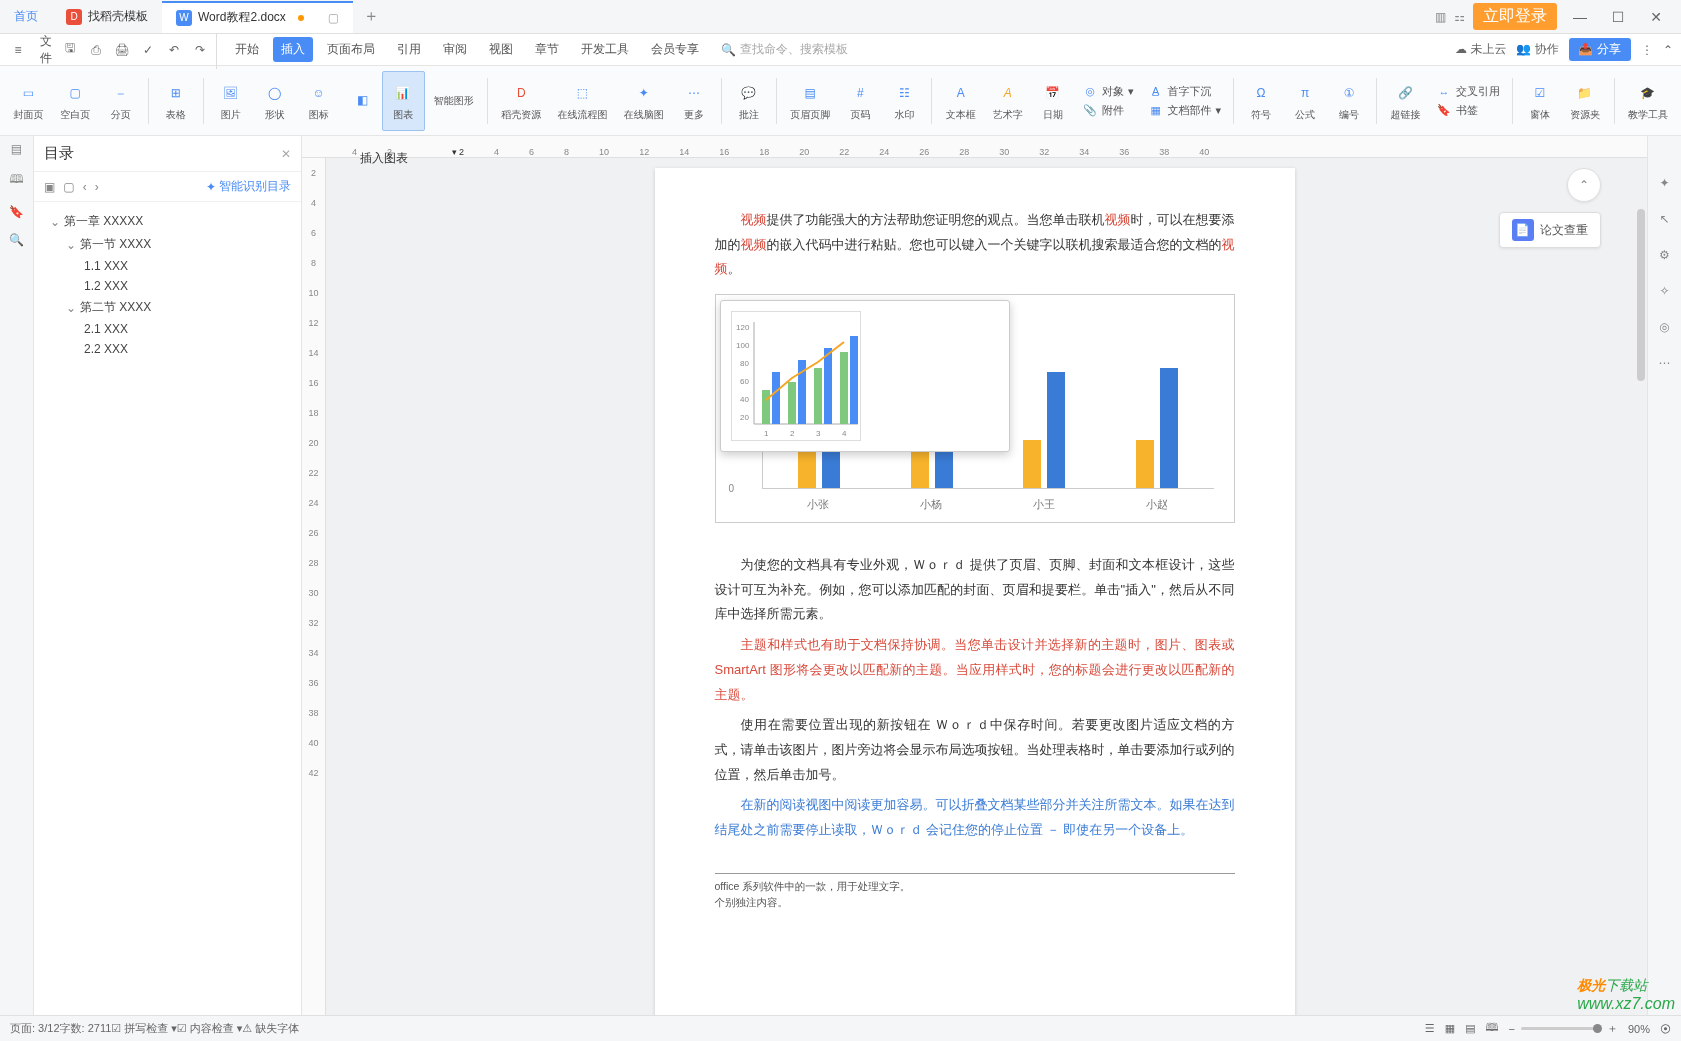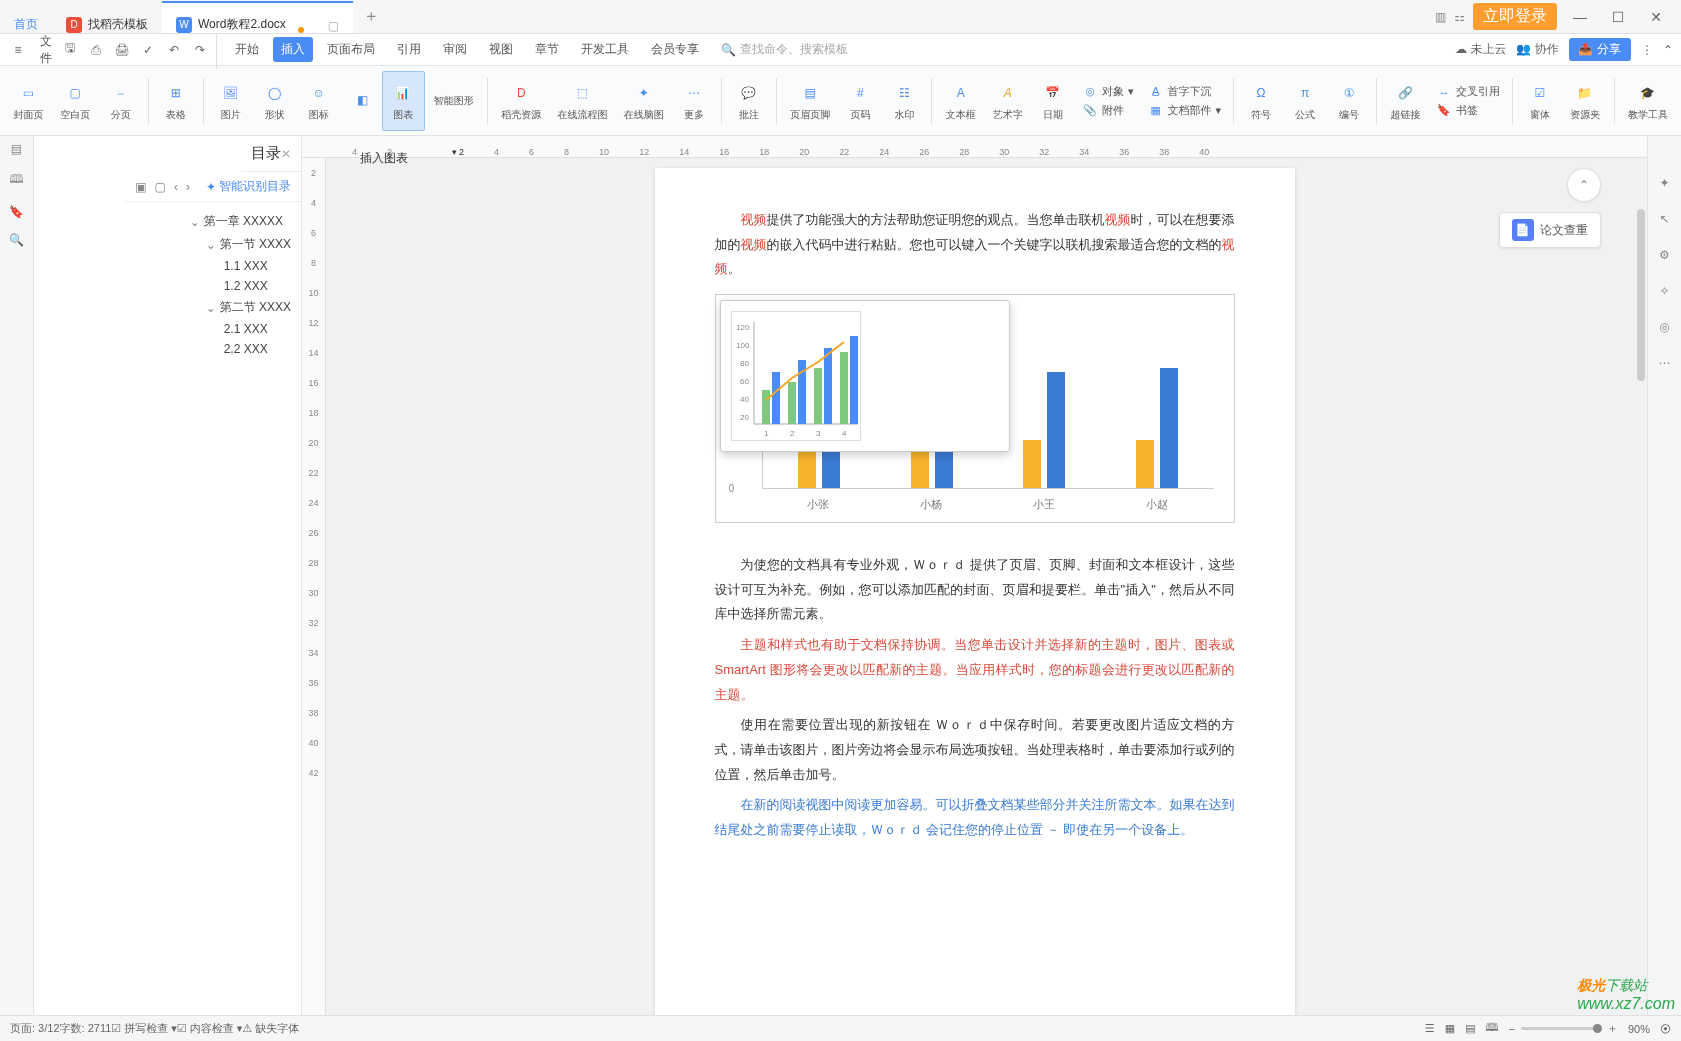--- a/index.html
+++ b/index.html
@@ -1,20 +1,20 @@
 <!DOCTYPE html>
 <html><head>
 <meta charset="utf-8">
 <style>
 * { margin: 0; padding: 0; box-sizing: border-box; font-family: "Microsoft YaHei", sans-serif; }
 body { background: #fff; width: 1681px; height: 1041px; overflow: hidden; font-size: 12px; color: #333; position: relative; }
 
 
 .titlebar { height: 34px; background: #f5f6f7; display: flex; align-items: center; border-bottom: 1px solid #e0e0e0; }
-.tab { height: 32px; display: flex; align-items: flex-end; padding: 0 14px; gap: 6px; cursor: pointer; position: relative; }
+.tab { height: 32px; display: flex; align-items: center; padding: 0 14px; gap: 6px; cursor: pointer; position: relative; }
 .tab.home { color: #4a8cf5; font-weight: 500; }
 .tab.doc { background: #fff; border-top: 2px solid #4a8cf5; }
 .tab .icon-sq { width: 16px; height: 16px; display: flex; align-items: center; justify-content: center; border-radius: 3px; font-size: 10px; color: #fff; }
 .tab .close { color: #aaa; margin-left: 4px; }
 .tab .dot { width: 6px; height: 6px; border-radius: 50%; background: #ff9800; margin-left: 6px; }
 .addtab { padding: 0 10px; color: #888; font-size: 16px; }
 .titlebar-right { margin-left: auto; display: flex; align-items: center; gap: 8px; padding-right: 10px; }
 .login-btn { background: #ff9d2f; color: #fff; padding: 3px 10px; border-radius: 3px; font-size: 16px; }
 .win-btn { width: 30px; text-align: center; color: #666; font-size: 14px; }
 
@@ -36,21 +36,21 @@
 .rb-icon { width: 26px; height: 26px; display: flex; align-items: center; justify-content: center; color: #4a8cf5; margin-bottom: 2px; }
 .rb-lbl { font-size: 10px; color: #555; white-space: nowrap; }
 .rb-sep { width: 1px; height: 46px; background: #e0e0e0; margin: 0 4px; }
 .rb-stack { display: flex; flex-direction: column; gap: 4px; padding: 0 6px; }
 .rb-stack-row { display: flex; align-items: center; gap: 4px; font-size: 11px; color: #555; white-space:nowrap; }
 .rb-stack-row .ic{color:#4a8cf5;width:16px;text-align:center;}
 
 
 .body { display: flex; height: calc(1041px - 34px - 32px - 70px - 26px); }
 .leftrail { width: 34px; background: #f5f6f7; border-right: 1px solid #e5e5e5; display: flex; flex-direction: column; align-items: center; padding-top: 6px; gap: 14px; color: #888; }
-.toc-panel { width: 268px; border-right: 1px solid #e5e5e5; display: flex; flex-direction: column; align-items: flex-end; }
+.toc-panel { width: 268px; border-right: 1px solid #e5e5e5; display: flex; flex-direction: column; }
 .toc-head { display: flex; align-items: center; padding: 8px 10px; border-bottom: 1px solid #eee; }
 .toc-title { font-size: 15px; color: #333; }
 .toc-close { margin-left: auto; color: #aaa; }
 .toc-tools { display:flex; align-items:center; padding:6px 10px; gap:8px; color:#888; border-bottom:1px solid #f0f0f0;}
 .toc-tools .spacer{flex:1;}
 .smart-toc{color:#4a8cf5; display:flex; align-items:center; gap:3px;}
 .toc-tree { padding: 8px 10px; font-size: 12px; color: #444; overflow:auto;}
 .toc-tree .nd { padding: 3px 0; display:flex; align-items:center; gap:4px;}
 .toc-tree .lv1{padding-left:6px;} .toc-tree .lv2{padding-left:22px;} .toc-tree .lv3{padding-left:40px;}
 .caret{color:#888; width:10px;}
@@ -457,20 +457,24 @@
               <span>小王</span>
               <span>小赵</span>
             </div>
         </div>
 
         <p class="para">为使您的文档具有专业外观，Ｗｏｒｄ 提供了页眉、页脚、封面和文本框设计，这些设计可互为补充。例如，您可以添加匹配的封面、页眉和提要栏。单击"插入"，然后从不同库中选择所需元素。</p>
         <p class="para red">主题和样式也有助于文档保持协调。当您单击设计并选择新的主题时，图片、图表或 SmartArt 图形将会更改以匹配新的主题。当应用样式时，您的标题会进行更改以匹配新的主题。</p>
         <p class="para">使用在需要位置出现的新按钮在 Ｗｏｒｄ中保存时间。若要更改图片适应文档的方式，请单击该图片，图片旁边将会显示布局选项按钮。当处理表格时，单击要添加行或列的位置，然后单击加号。</p>
         <p class="para blue">在新的阅读视图中阅读更加容易。可以折叠文档某些部分并关注所需文本。如果在达到结尾处之前需要停止读取，Ｗｏｒｄ  会记住您的停止位置 － 即使在另一个设备上。</p>
 
+        <div class="footnote">
+          <p>office 系列软件中的一款，用于处理文字。</p>
+          <p>个别独注内容。</p>
+        </div>
       </div>
     </div>
 
     <div class="right-float">
       <div class="bubble">⌃</div>
       <div class="pill">
           <span class="pic">📄</span>
           <span>论文查重</span>
         </div>
     </div>

